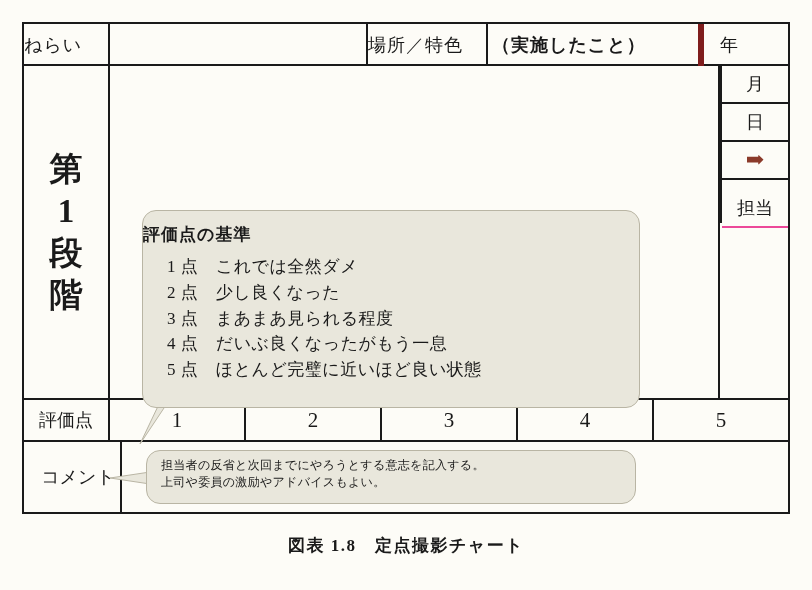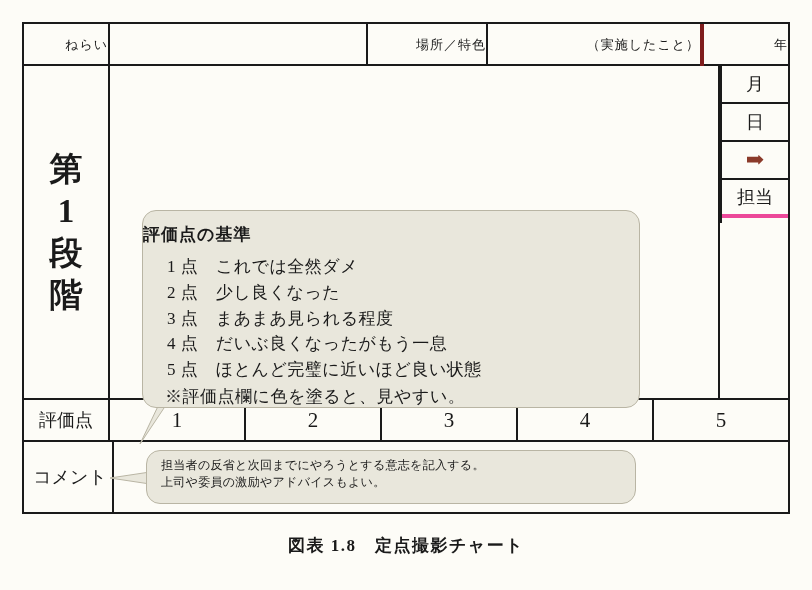--- a/index.html
+++ b/index.html
@@ -41,43 +41,44 @@
     width: 100%;
     height: 42px;
     box-sizing: border-box;
     border-bottom: 2px solid #1a1a1a;
   }
   .cell {
     position: absolute;
     box-sizing: border-box;
     display: flex;
     align-items: center;
-    justify-content: flex-end;
-    font-size: 13px;
+    justify-content: flex-start;
+    font-size: 18px;
     letter-spacing: 1px;
   }
   .hdr-nerai {
     left: 0; top: 0;
     width: 86px; height: 42px;
     border-right: 2px solid #1a1a1a;
   }
   .hdr-blank {
     left: 86px; top: 0;
     width: 258px; height: 42px;
     border-right: 2px solid #1a1a1a;
   }
   .hdr-basho {
     left: 344px; top: 0;
     width: 120px; height: 42px;
     border-right: 2px solid #1a1a1a;
   }
   .hdr-jisshi {
     left: 468px; top: 0;
     width: 212px; height: 42px;
-    border-right: 4px solid #7f1d1d;
+    border-right: 6px solid #7f1d1d;
+    font-weight: bold;
   }
   .hdr-nen {
     left: 696px; top: 0;
     width: 68px; height: 42px;
   }
 
   
   .right-col {
     position: absolute;
     left: 696px;
@@ -95,21 +96,21 @@
     align-items: center;
     justify-content: center;
     font-size: 18px;
     box-sizing: border-box;
   }
   .right-cell.arrow {
     font-size: 22px;
     color: #8b3a2a;
     letter-spacing: 0;
   }
-  .right-cell:last-child { border-bottom: 4px solid #ec4899; }
+  .right-cell:last-child { border-bottom: 2px solid #ec4899; margin-top: 10px; }
 
   
   .stage-col {
     position: absolute;
     left: 0; top: 42px;
     width: 86px;
     height: 332px;
     border-right: 2px solid #1a1a1a;
     box-sizing: border-box;
     display: flex;
@@ -222,21 +223,21 @@
   .comment-row {
     position: absolute;
     left: 0;
     top: 418px;
     width: 100%;
     height: 72px;
     box-sizing: border-box;
   }
   .comment-label {
     position: absolute;
-    left: 4px; top: 0;
+    left: 12px; top: 0;
     width: 86px; height: 70px;
     border-right: 2px solid #1a1a1a;
     box-sizing: border-box;
     display: flex;
     align-items: center;
     justify-content: center;
     font-size: 18px;
   }
   .comment-box {
     position: absolute;
@@ -331,21 +332,20 @@
 
     <div class="criteria-box">
       <div class="criteria-title">評価点の基準</div>
       <ul class="criteria-list">
         <li>1 点　これでは全然ダメ</li>
         <li>2 点　少し良くなった</li>
         <li>3 点　まあまあ見られる程度</li>
         <li>4 点　だいぶ良くなったがもう一息</li>
         <li>5 点　ほとんど完璧に近いほど良い状態</li>
       </ul>
-      <div class="criteria-note">※評価点欄に色を塗ると、見やすい。</div>
     </div>
 
     <div class="score-row">
       <div class="score-label">
         <span>評価点</span>
       </div>
       <div class="score-cell" style="left:86px; width:136px;">
         <span>1</span>
       </div>
       <div class="score-cell" style="left:222px; width:136px;">

